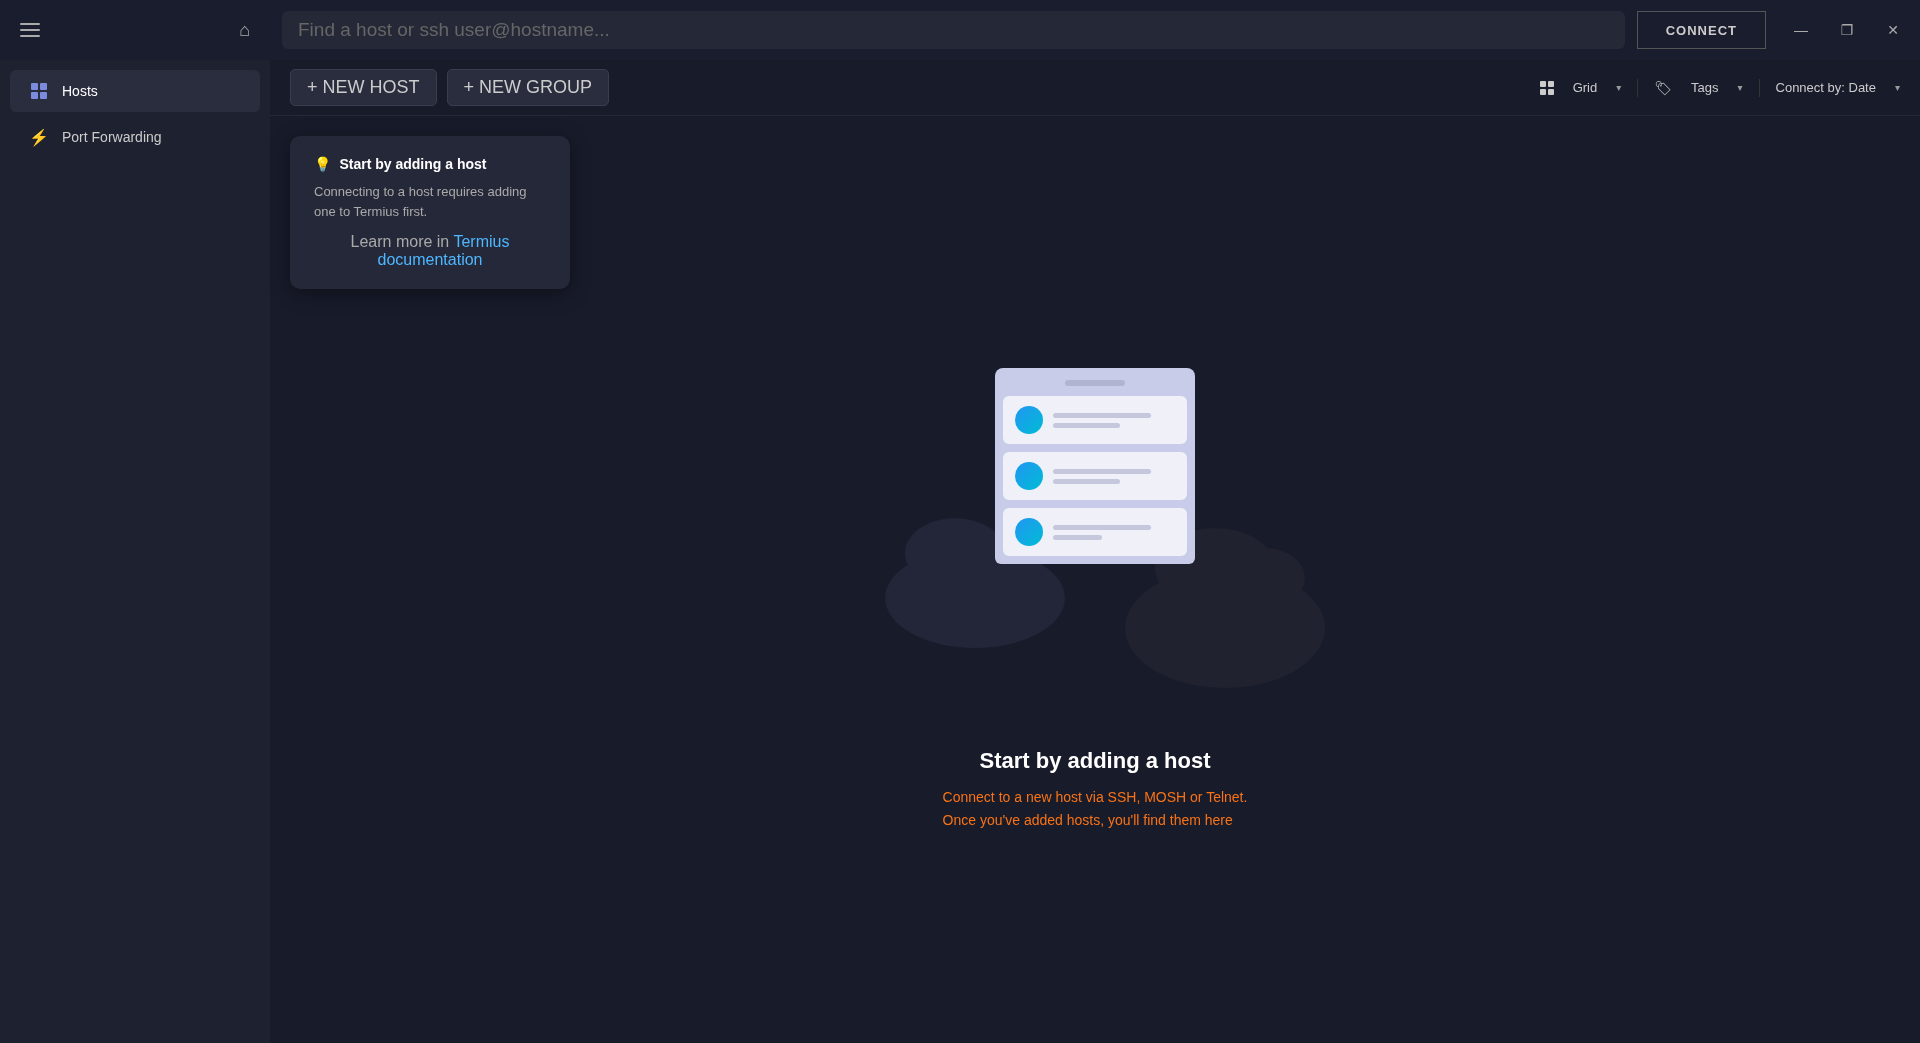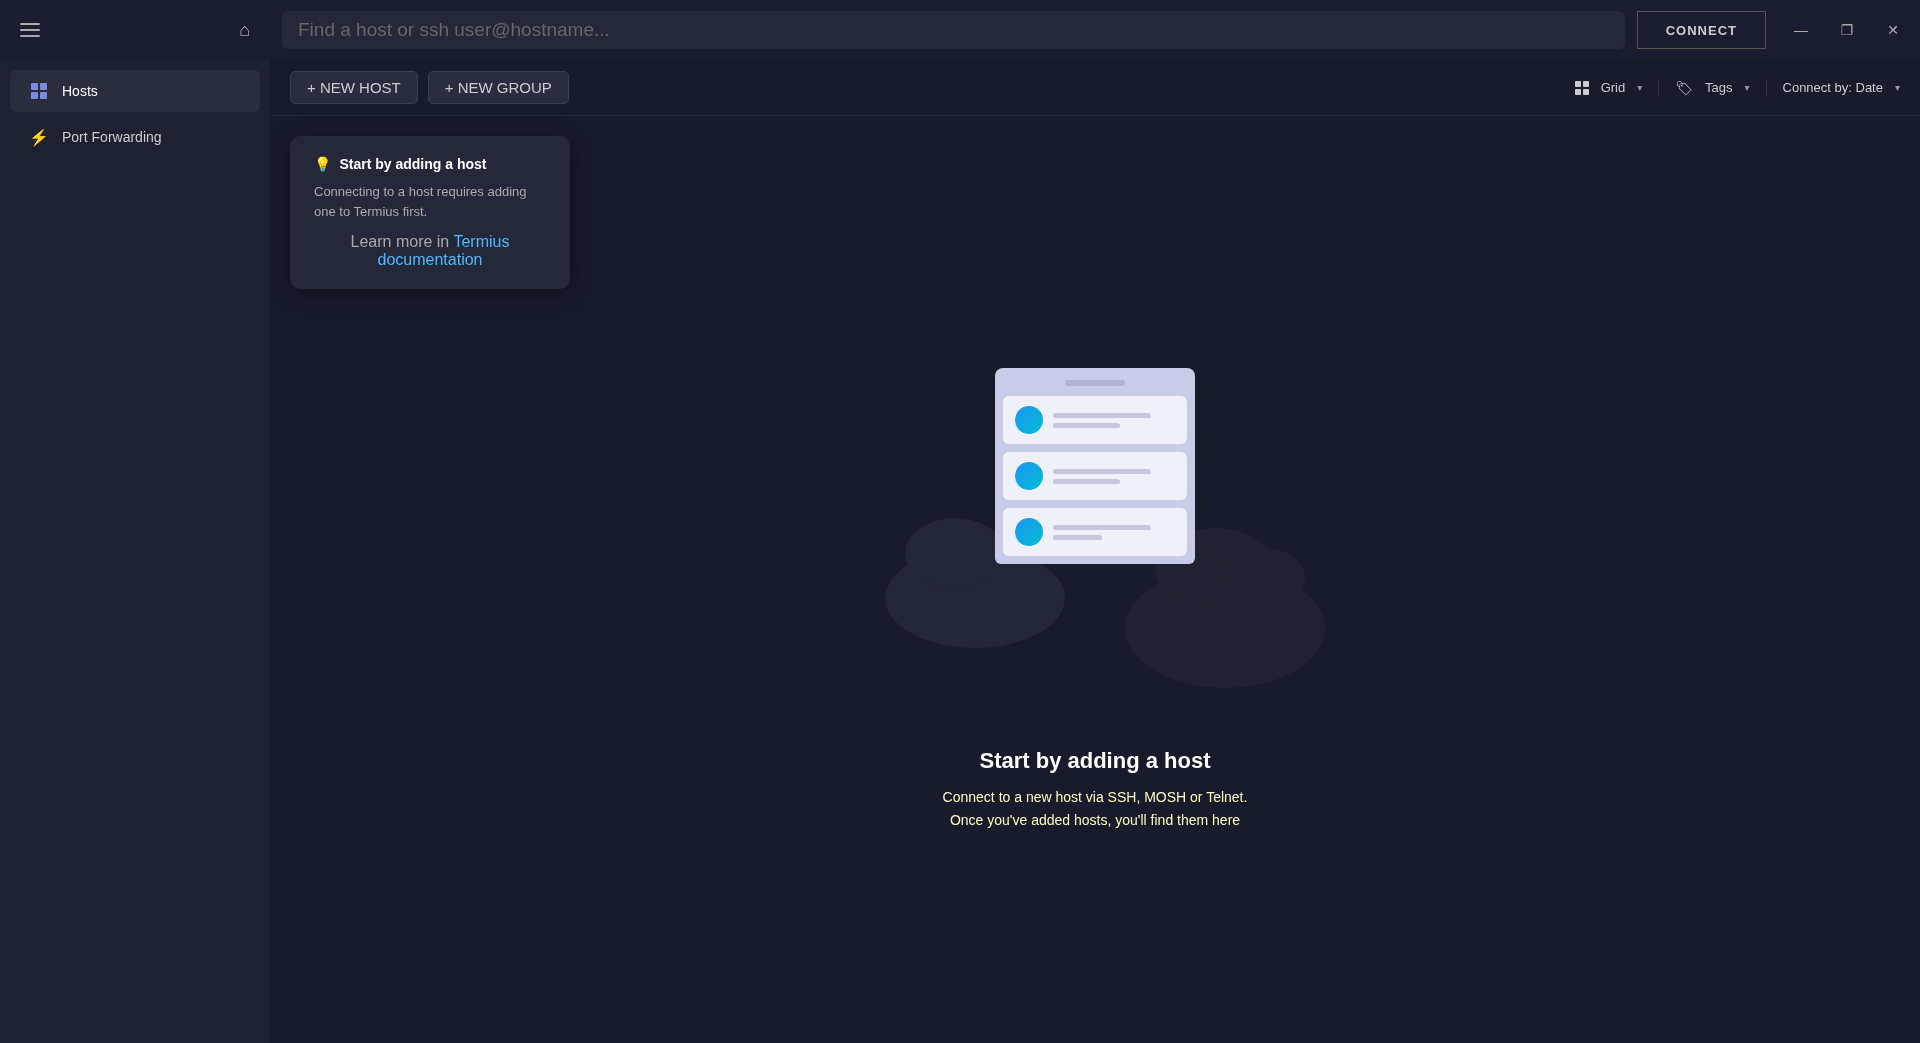--- a/index.html
+++ b/index.html
@@ -191,34 +191,34 @@
       background: #181b2a;
       border-bottom: 1px solid #252838;
       flex-shrink: 0;
     }
     .new-host-btn, .new-group-btn {
       background: #2a2d3e;
       border: 1px solid #3a3d50;
       color: #ccc;
       padding: 7px 16px;
       border-radius: 5px;
-      font-size: 15px;
+      font-size: 18px;
       font-weight: 500;
       cursor: pointer;
     }
     .toolbar-right {
       margin-left: auto;
       display: flex;
       align-items: center;
       gap: 16px;
     }
     .toolbar-view-option {
       display: flex;
       align-items: center;
-      gap: 12px;
+      gap: 19px;
       color: #ccc;
       font-size: 13px;
       cursor: pointer;
     }
     .toolbar-view-option .grid-icon-svg {
       display: grid;
       grid-template-columns: 1fr 1fr;
       gap: 2px;
       width: 14px;
       height: 14px;
@@ -404,22 +404,21 @@
     
     .empty-title {
       font-size: 22px;
       font-weight: 700;
       color: #fff;
       margin-bottom: 12px;
       text-align: center;
     }
     .empty-subtitle {
       font-size: 14px;
-      color: #fef9c3;
-      text-align: center;
+      color: #f97316;
       line-height: 1.6;
       max-width: 400px;
     }
   </style>
 </head>
 <body>
 
 <div class="titlebar">
   <div class="titlebar-left">
     <div class="hamburger-icon">

